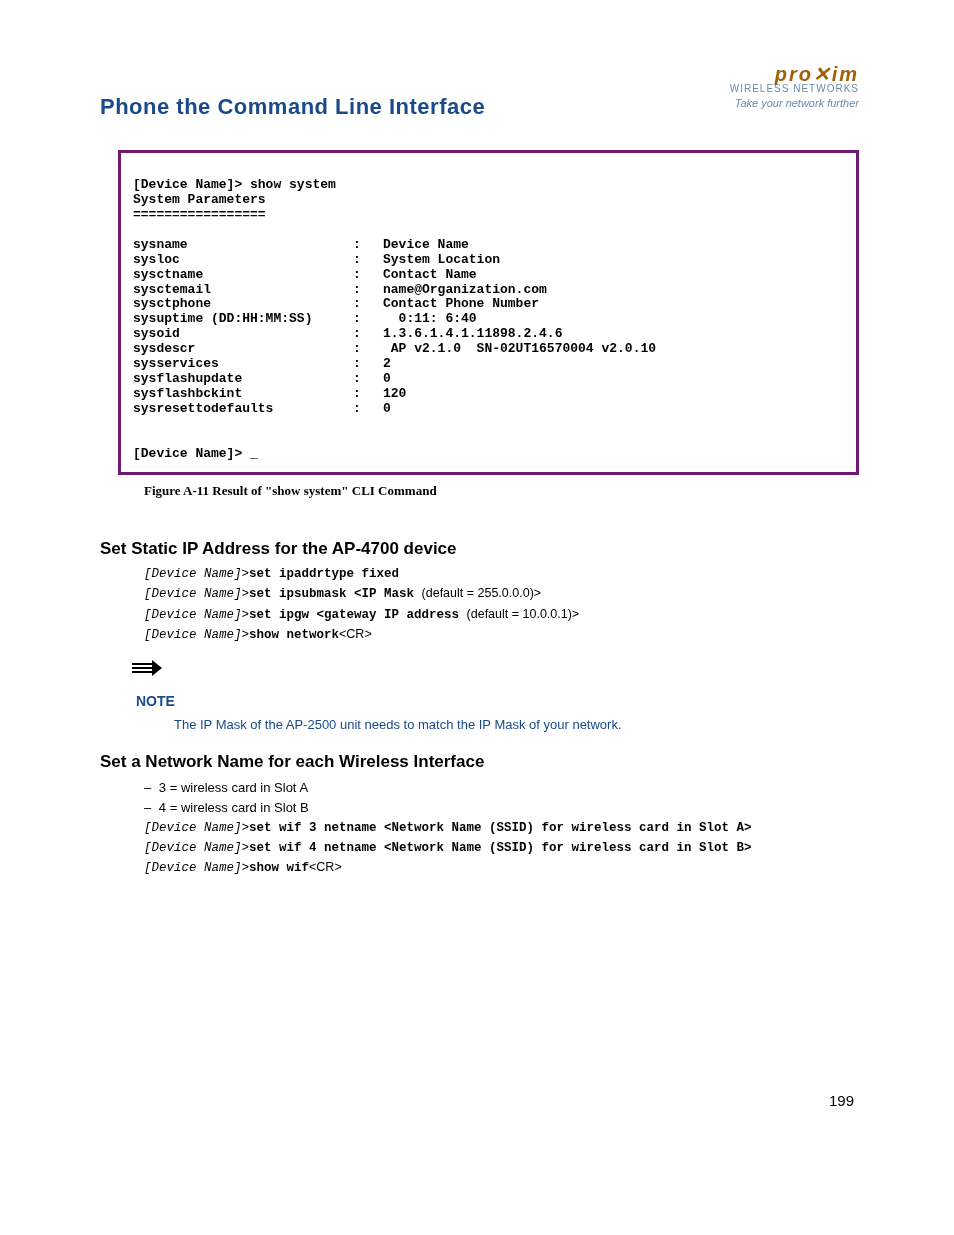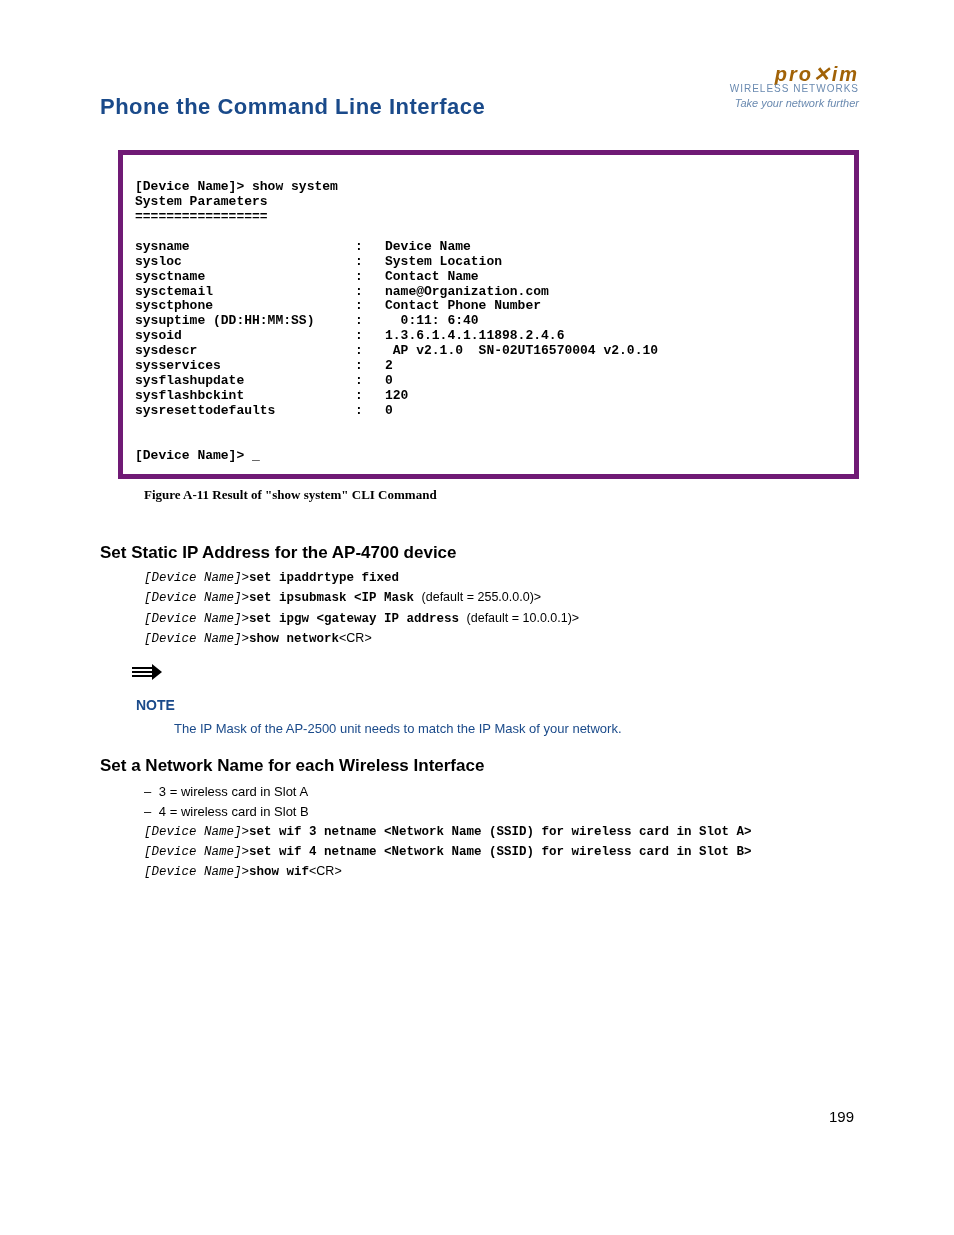--- a/index.html
+++ b/index.html
@@ -47,21 +47,21 @@
     letter-spacing: 1px;
     margin-top: -3px;
   }
   .logo-tag {
     font-size: 11px;
     color: #6a8ab0;
     font-style: italic;
     margin-top: 3px;
   }
   .cli-box {
-    border: 5px solid #701a75;
+    border: 3px solid #701a75;
     padding: 10px 12px;
     font-family: "Courier New", monospace;
     font-size: 13px;
     font-weight: bold;
     line-height: 1.15;
     white-space: pre;
     margin-left: 18px;
     margin-bottom: 8px;
   }
   .cli-row { display: flex; }
@@ -115,21 +115,21 @@
     margin-bottom: 20px;
   }
   .bullets {
     margin: 4px 0 2px 40px;
     font-size: 13px;
     line-height: 1.5;
   }
   .bullet-row::before { content: "– "; margin-left: 4px; margin-right: 4px; }
   .page-number {
     position: absolute;
-    bottom: 40px;
+    bottom: 56px;
     right: 100px;
     font-size: 15px;
   }
 </style>
 </head>
 <body>
 
 <div class="page">
 
   <div class="header">

